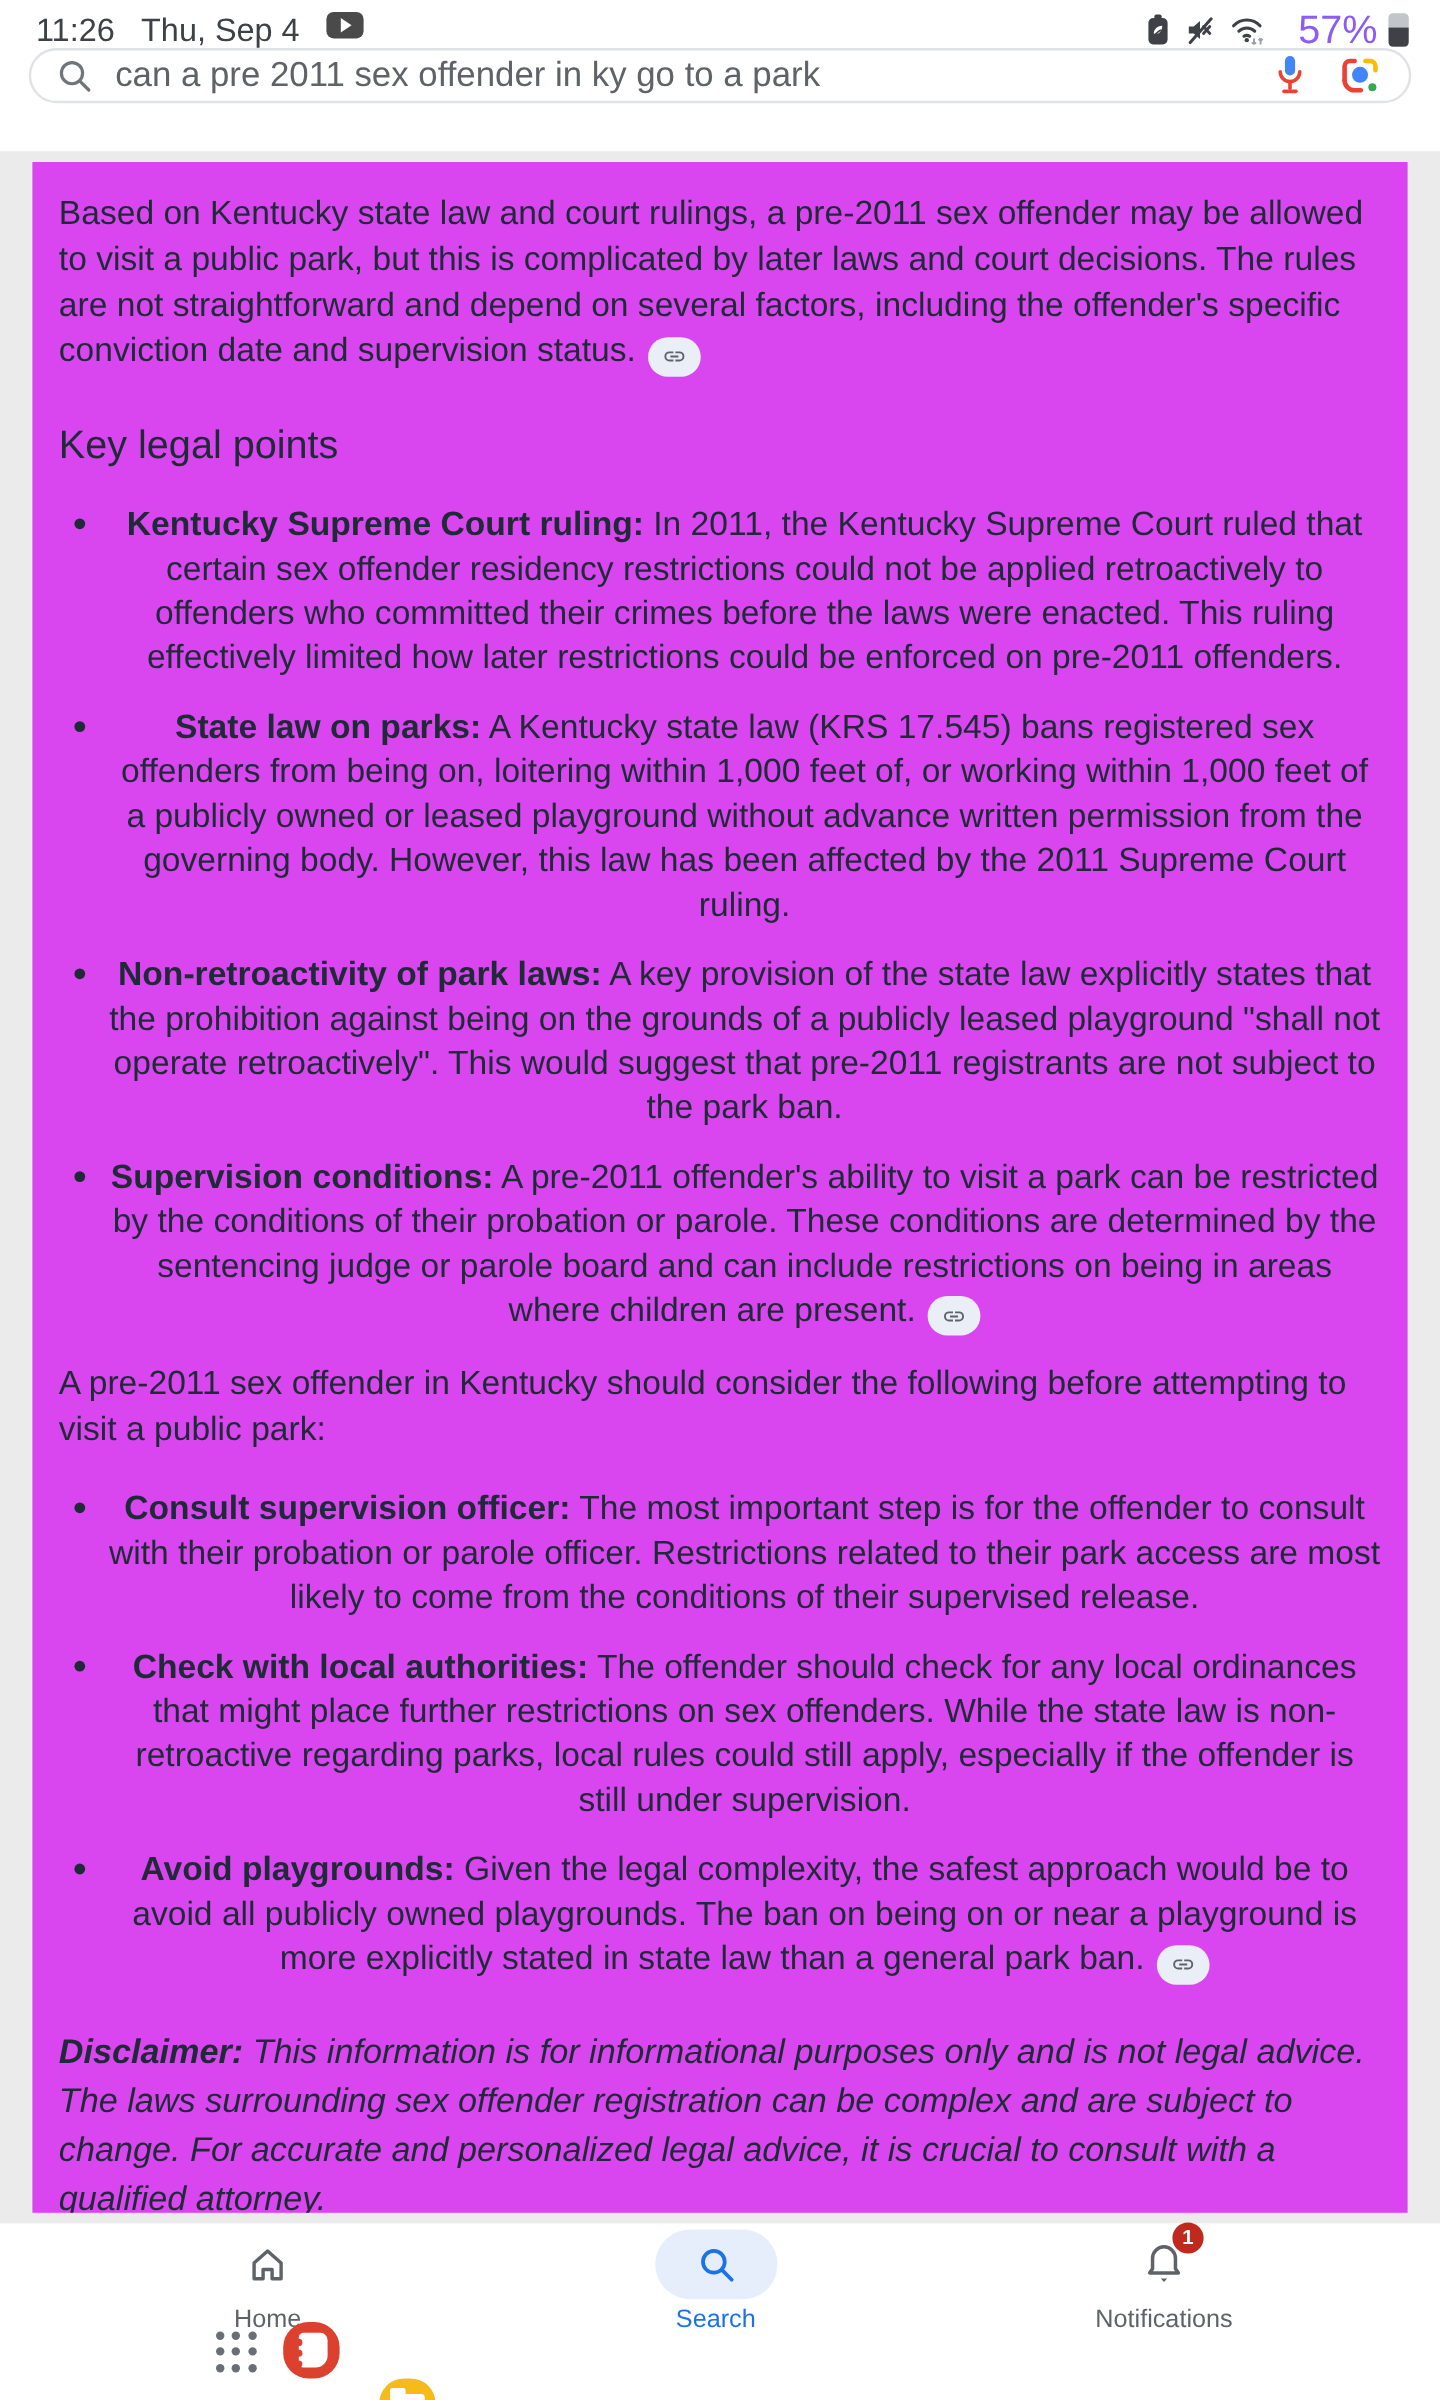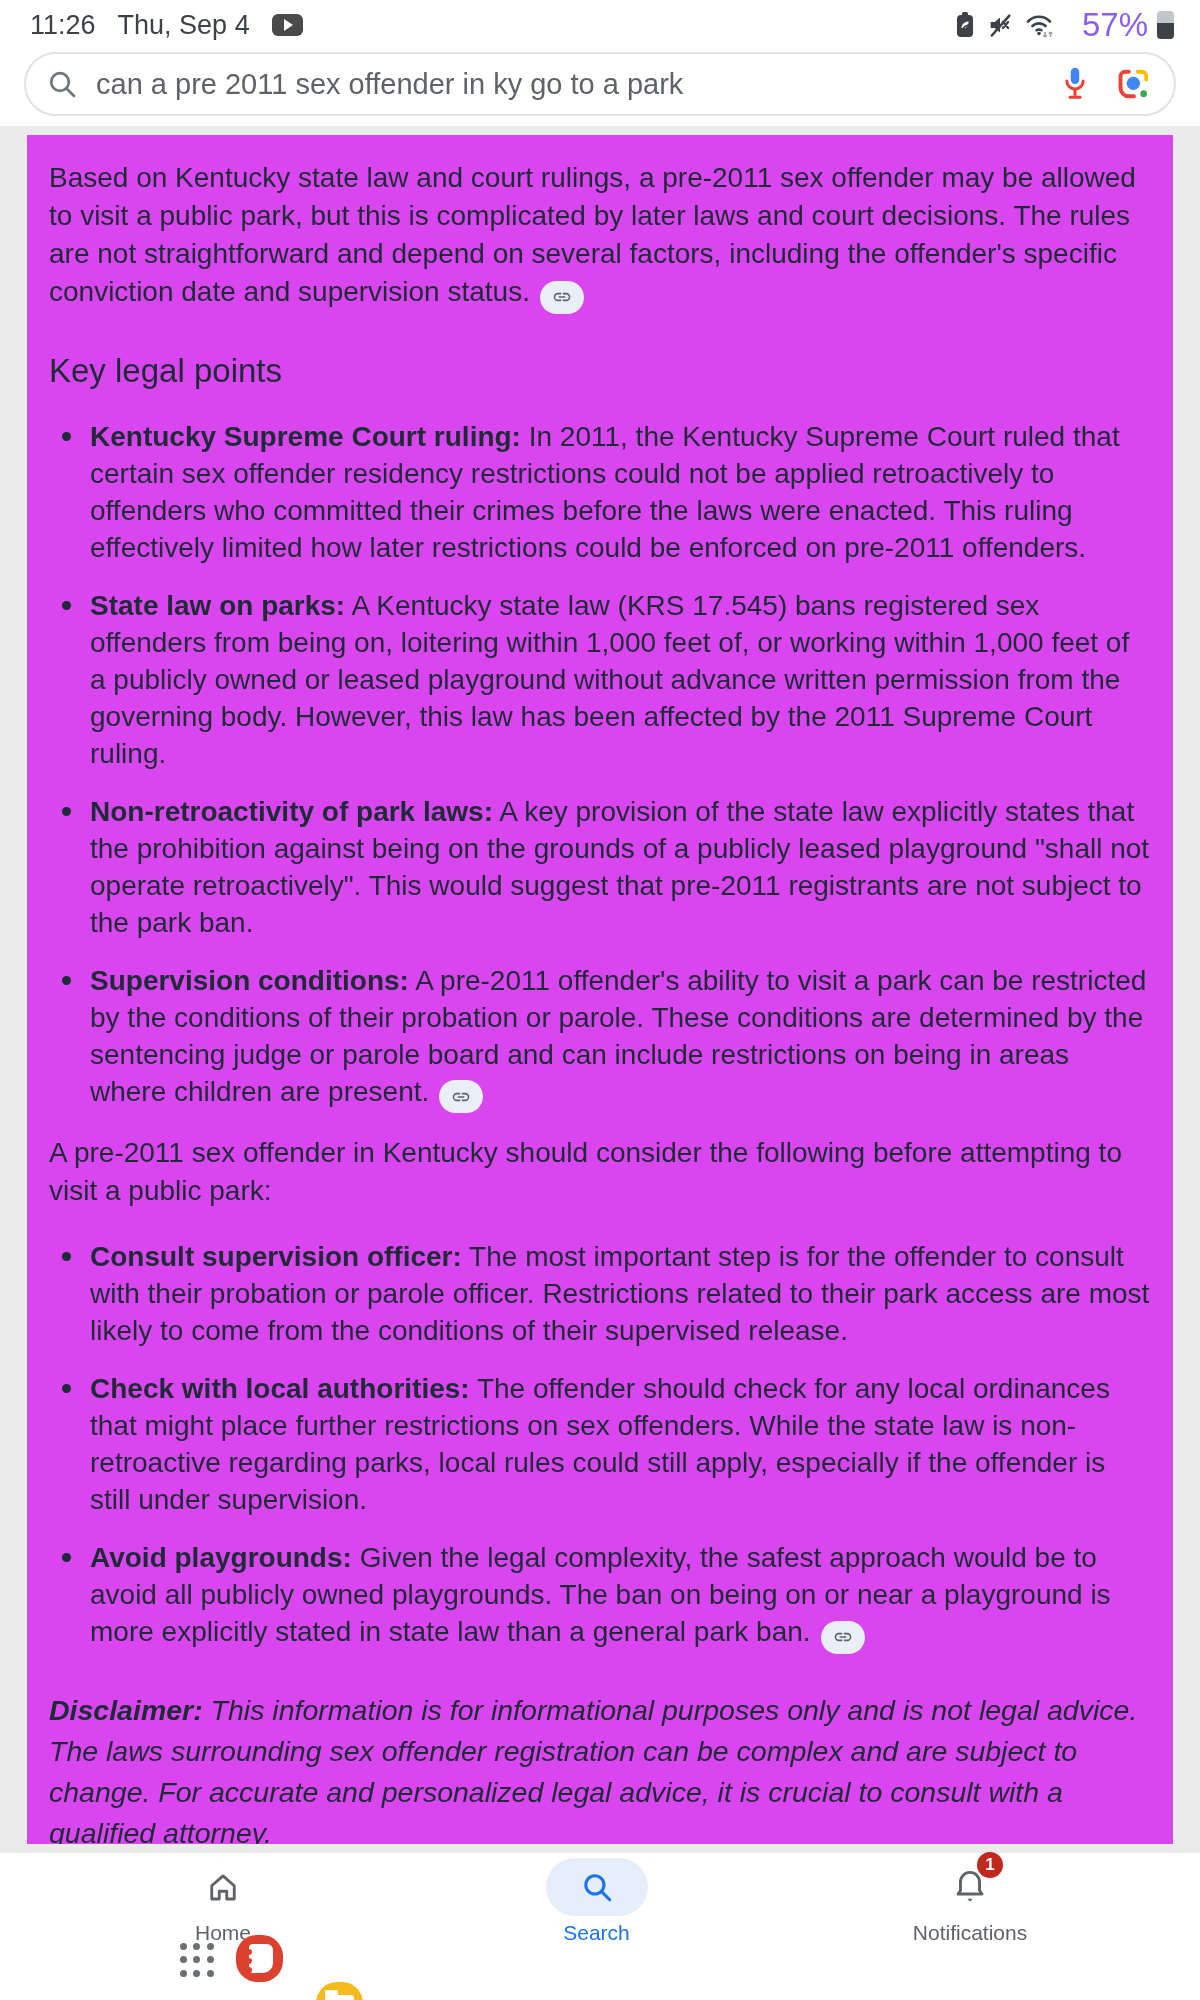--- a/index.html
+++ b/index.html
@@ -2,44 +2,44 @@
 <html><head>
 <meta charset="utf-8">
 <style>
   html,body{margin:0;padding:0;}
   body{width:1200px;height:2000px;position:relative;background:#fff;
        font-family:"Liberation Sans",sans-serif;overflow:hidden;}
 
   
   .statusbar{position:absolute;top:0;left:0;right:0;height:46px;display:flex;
              align-items:center;justify-content:space-between;padding:4px 26px 0 30px;box-sizing:border-box;}
-  .sb-left{display:flex;align-items:center;gap:22px;}
+  .sb-left{display:flex;align-items:flex-start;gap:22px;}
   .sb-time,.sb-date{font-size:27px;color:#3e4247;}
   .yt-chip{width:31px;height:22px;background:#4a4a4a;border-radius:6px;display:flex;align-items:center;justify-content:center;}
   .yt-chip .tri{width:0;height:0;border-left:9px solid #fff;border-top:6px solid transparent;border-bottom:6px solid transparent;margin-left:2px;}
   .sb-right{display:flex;align-items:center;gap:9px;}
   .sb-pct{font-size:33px;color:#8b5cf6;margin-left:18px;}
   .batt{width:17px;height:28px;border-radius:4px;background:#c2c5c9;position:relative;overflow:hidden;}
   .batt .fill{position:absolute;left:0;right:0;bottom:0;height:58%;background:#3e4247;}
 
   
-  .searchbar{position:absolute;top:52px;left:24px;right:24px;height:64px;background:#fff;
+  .searchbar{position:absolute;top:40px;left:24px;right:24px;height:46px;background:#fff;
              border:2px solid #e0e2e6;border-radius:34px;display:flex;align-items:center;
              padding:0 22px 0 20px;box-sizing:border-box;}
   .q-text{flex:1;font-size:29px;color:#5f6368;margin-left:18px;white-space:nowrap;overflow:hidden;}
   .sb-actions{display:flex;align-items:center;gap:26px;}
 
   
   .pagebg{position:absolute;top:126px;left:0;right:0;bottom:147px;background:#ebebeb;}
   .card{position:absolute;top:135px;left:27px;right:27px;bottom:156px;background:#d946ef;
         padding:24px 22px;box-sizing:border-box;overflow:hidden;color:#1f2a37;}
   .card p.body{font-size:28px;line-height:38px;margin:0 0 0 0;}
   .h2{font-size:33px;font-weight:500;margin:38px 0 0 0;}
   .mt{margin-top:26px;}
-  ul.blist{list-style:none;margin:28px 0 0 0;padding:0;}
+  ul.blist{list-style:none;margin:28px 0 0 0;padding:0;text-align:center;}
   ul.blist li{position:relative;padding-left:41px;font-size:28px;line-height:37px;margin-bottom:21px;}
   ul.blist li::before{content:"";position:absolute;left:13px;top:14px;width:9px;height:9px;border-radius:50%;background:#1f2a37;}
   .b{font-weight:700;}
   .chip{display:inline-flex;align-items:center;justify-content:center;width:44px;height:33px;
         border-radius:17px;background:#e9eef7;margin-left:10px;vertical-align:-6px;cursor:pointer;}
   .disclaimer{font-size:28.5px;line-height:41px;font-style:italic;margin-top:36px;}
   .disclaimer .b{font-style:italic;text-align:center;}
 
   
   .bottombar{position:absolute;left:0;right:0;bottom:0;height:147px;background:#fff;}

